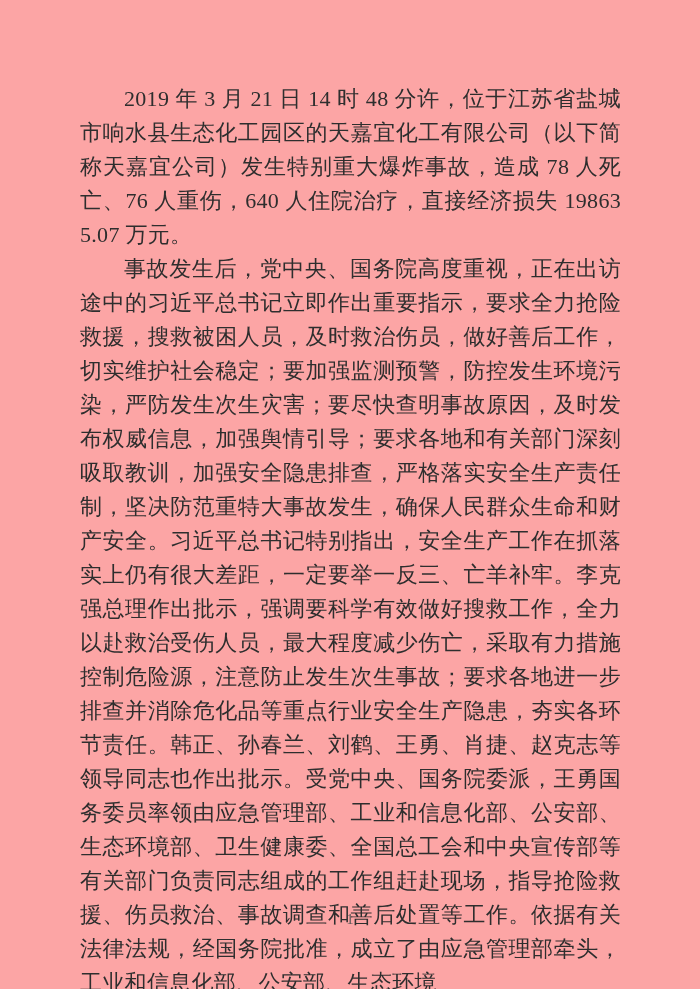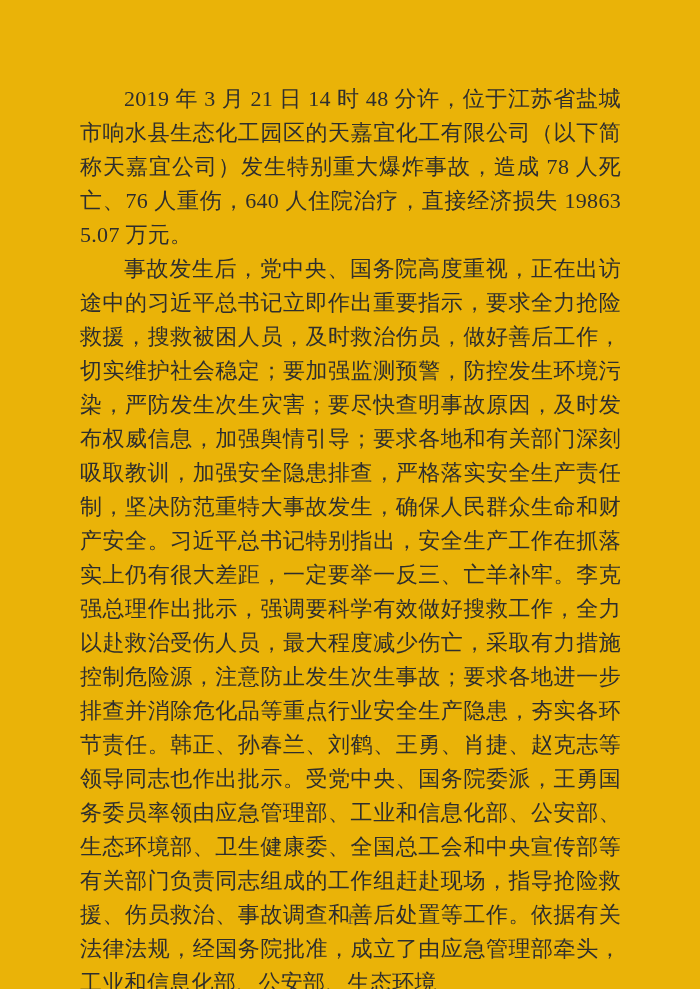--- a/index.html
+++ b/index.html
@@ -38,19 +38,19 @@
     top: 912px;
     width: 100%;
     text-align: center;
     font-size: 14px;
     color: #555555;
   }
 </style>
 </head>
 <body>
 
-<div class="page" style="background: #eab308; color: rgb(46, 46, 46);">
+<div class="page" style="background: #fca5a5; color: rgb(46, 46, 46);">
   <div class="body-text">
     <p class="para">2019 年 3 月 21 日 14 时 48 分许，位于江苏省盐城市响水县生态化工园区的天嘉宜化工有限公司（以下简称天嘉宜公司）发生特别重大爆炸事故，造成 78 人死亡、76 人重伤，640 人住院治疗，直接经济损失 198635.07 万元。</p>
     <p class="para">事故发生后，党中央、国务院高度重视，正在出访途中的习近平总书记立即作出重要指示，要求全力抢险救援，搜救被困人员，及时救治伤员，做好善后工作，切实维护社会稳定；要加强监测预警，防控发生环境污染，严防发生次生灾害；要尽快查明事故原因，及时发布权威信息，加强舆情引导；要求各地和有关部门深刻吸取教训，加强安全隐患排查，严格落实安全生产责任制，坚决防范重特大事故发生，确保人民群众生命和财产安全。习近平总书记特别指出，安全生产工作在抓落实上仍有很大差距，一定要举一反三、亡羊补牢。李克强总理作出批示，强调要科学有效做好搜救工作，全力以赴救治受伤人员，最大程度减少伤亡，采取有力措施控制危险源，注意防止发生次生事故；要求各地进一步排查并消除危化品等重点行业安全生产隐患，夯实各环节责任。韩正、孙春兰、刘鹤、王勇、肖捷、赵克志等领导同志也作出批示。受党中央、国务院委派，王勇国务委员率领由应急管理部、工业和信息化部、公安部、生态环境部、卫生健康委、全国总工会和中央宣传部等有关部门负责同志组成的工作组赶赴现场，指导抢险救援、伤员救治、事故调查和善后处置等工作。依据有关法律法规，经国务院批准，成立了由应急管理部牵头，工业和信息化部、公安部、生态环境</p>
   </div>
   <div class="page-number">1</div>
 </div>
 
 </body></html>

